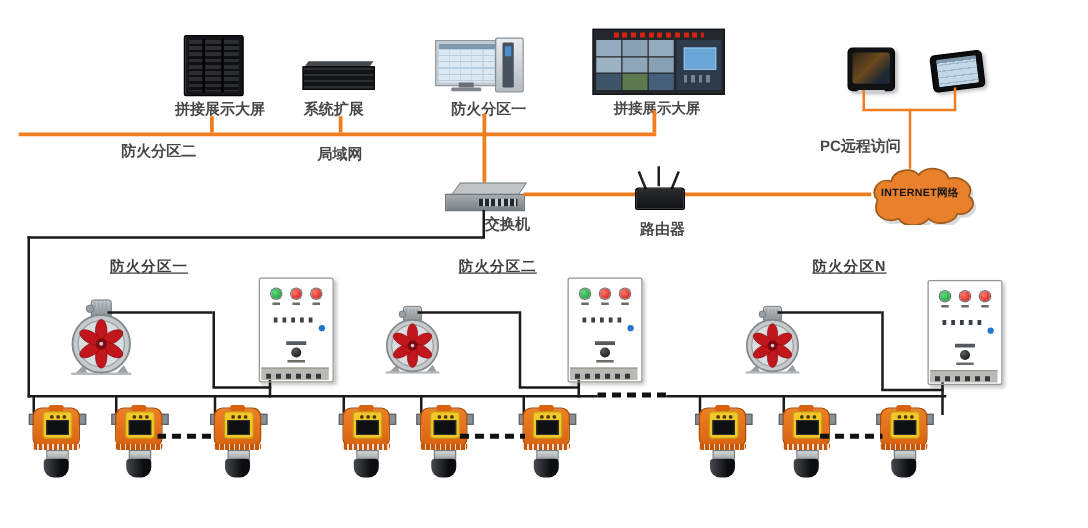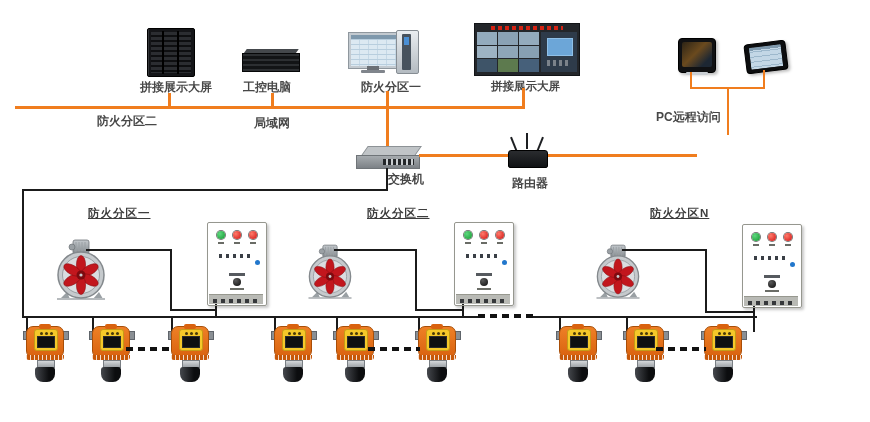--- a/index.html
+++ b/index.html
@@ -155,21 +155,21 @@
     <div class="slots"></div>
     <div class="div1"></div>
       <div class="div2"></div>
   </div>
   <div class="lbl" style="left:140px;top:79px;">拼接展示大屏</div>
 
   <div class="abs vsrv">
     <div class="top"></div>
       <div class="front"></div>
   </div>
-  <div class="lbl" style="left:243px;top:79px;">工控电脑</div>
+  <div class="lbl" style="left:243px;top:79px;">系统扩展</div>
 
   <div class="abs mon"></div>
   <div class="abs stand"></div>
     <div class="abs standbase"></div>
   <div class="abs tower">
     <div class="strip"></div>
       <div class="scr"></div>
   </div>
   <div class="lbl" style="left:361px;top:79px;">防火分区一</div>
 
@@ -223,20 +223,27 @@
   <span class="ant" style="left:526px;top:133px;"></span>
   <span class="ant" style="left:536px;top:136px;transform:rotate(22deg);"></span>
   <div class="abs router"></div>
   <div class="lbl" style="left:512px;top:175px;">路由器</div>
 
   <div class="o" style="left:690px;top:72px;width:2px;height:16px;"></div>
   <div class="o" style="left:763px;top:70px;width:2px;height:18px;"></div>
   <div class="o" style="left:690px;top:87px;width:75px;height:2px;"></div>
   <div class="o" style="left:727px;top:87px;width:2px;height:48px;"></div>
 
+  <div class="abs cloudbox">
+    <svg width="100" height="52" viewBox="0 0 100 52">
+      <path d="M16,32 C9,25 17,14 27,17 C29,8 43,5 49,12 C55,4 71,6 73,15 C83,12 94,20 89,29 C97,34 90,45 80,43 C77,51 63,53 57,47 C51,54 37,54 33,47 C23,51 11,45 16,32 Z" fill="rgba(0,0,0,0.15)" transform="translate(2.5,3)"></path>
+      <path d="M16,32 C9,25 17,14 27,17 C29,8 43,5 49,12 C55,4 71,6 73,15 C83,12 94,20 89,29 C97,34 90,45 80,43 C77,51 63,53 57,47 C51,54 37,54 33,47 C23,51 11,45 16,32 Z" fill="#e8802c" stroke="#9c5a1a" stroke-width="1.4"></path>
+    </svg>
+    <div class="cloud-label">INTERNET网络</div>
+  </div>
 
   <div class="w" style="left:386px;top:168px;width:2px;height:22px;"></div>
   <div class="w" style="left:22px;top:189px;width:366px;height:2px;"></div>
   <div class="w" style="left:22px;top:189px;width:2px;height:129px;"></div>
   <div class="w" style="left:22px;top:316px;width:456px;height:2px;"></div>
   <div class="dash" style="left:478px;top:314px;width:55px;"></div>
   <div class="w" style="left:533px;top:316px;width:224px;height:2px;"></div>
 
   <div class="zlbl" style="left:88px;top:206px;">防火分区一</div>
   <div class="zlbl" style="left:347px;top:206px;margin-left:20px;">防火分区二</div>

